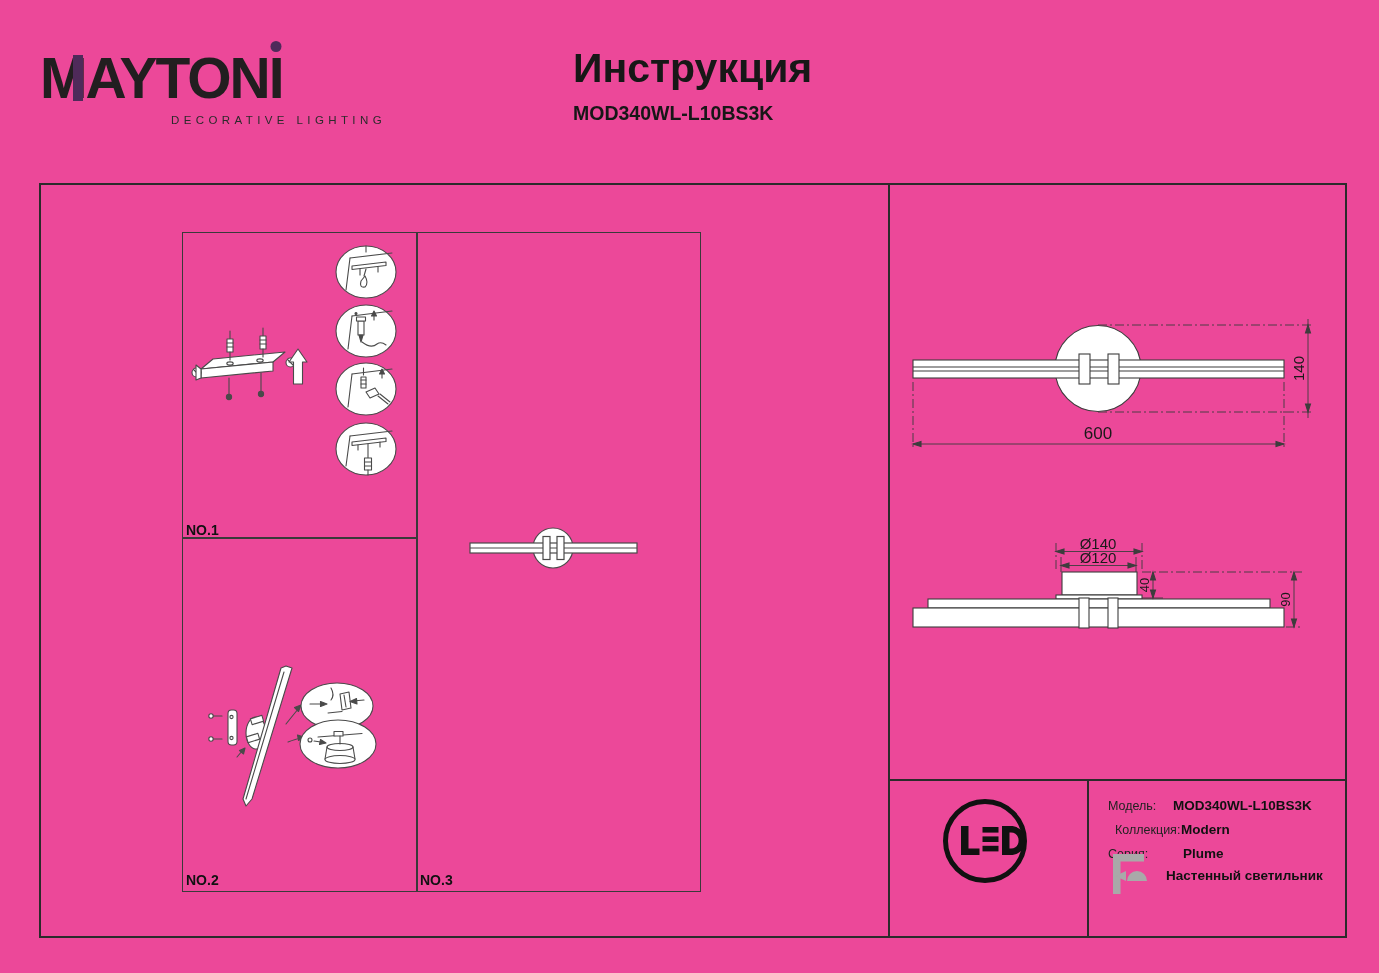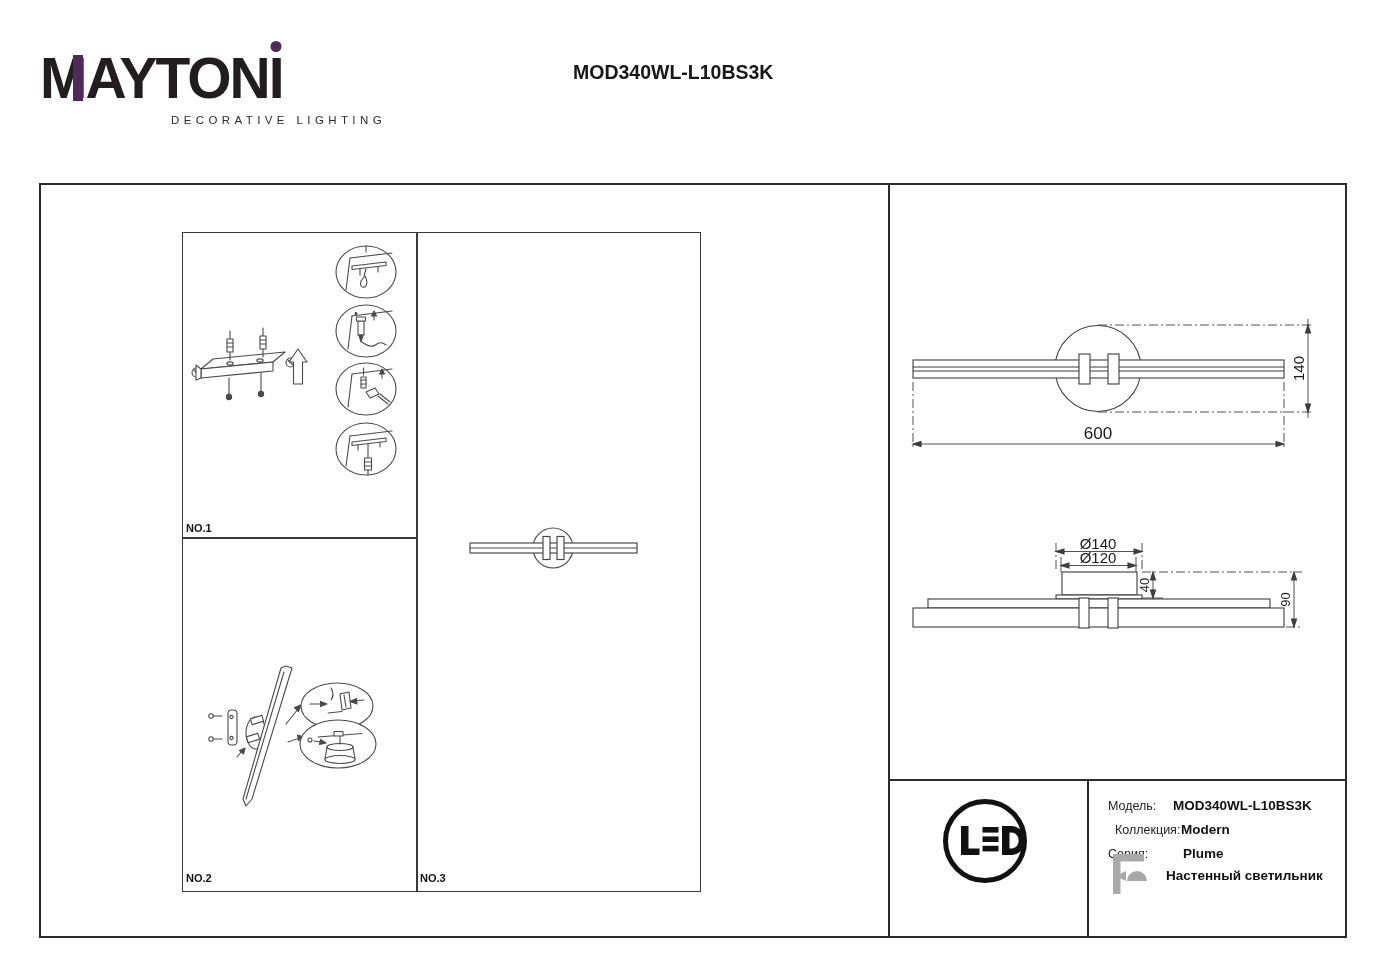--- a/index.html
+++ b/index.html
@@ -1,16 +1,16 @@
 <!DOCTYPE html>
 <html><head>
 <meta charset="utf-8">
 <style>
   html,body{margin:0;padding:0;background:#e8e8e8;}
-  .page{position:relative;width:1379px;height:973px;background:#ffffff;overflow:hidden;
+  .page{position:relative;width:1379px;height:973px;background:#ec4899;overflow:hidden;
         font-family:"Liberation Sans","DejaVu Sans",sans-serif;color:#1a1a1a;margin:0 auto;}
   .abs{position:absolute;}
 
   
   .logo{left:40px;top:50px;}
   .brand{font-size:57px;font-weight:bold;letter-spacing:-2px;color:#221e20;line-height:1;white-space:nowrap;}
   .brand .lg-m{position:relative;display:inline-block;}
   .brand .lg-m::after{content:"";position:absolute;right:2px;top:5px;bottom:6px;width:10px;background:#4f2a5a;}
   .brand .lg-i{position:relative;display:inline-block;}
   .brand .lg-dot{position:absolute;left:50%;top:-9px;transform:translateX(-50%);width:11px;height:11px;border-radius:50%;background:#4f2a5a;}
@@ -19,21 +19,21 @@
   .titleblock{left:573px;top:48px;}
   .doc-title{font-size:41px;font-weight:bold;line-height:1;letter-spacing:0;color:#171717;}
   .doc-model{font-size:19.5px;font-weight:bold;margin-top:13px;color:#171717;}
 
   
   .main-frame{left:39px;top:183px;width:1308px;height:755px;border:2px solid #2b2b2b;box-sizing:border-box;}
   .divider-main{left:888px;top:183px;width:2px;height:755px;background:#2b2b2b;}
   .inner-box{left:182px;top:232px;width:519px;height:660px;border:1.5px solid #3a3a3a;box-sizing:border-box;}
   .inner-div-v{left:416px;top:232px;width:1.5px;height:660px;background:#3a3a3a;}
   .inner-div-h{left:182px;top:537px;width:234px;height:1.5px;background:#3a3a3a;}
-  .panel-label{font-size:11px;font-weight:bold;color:#111;}
+  .panel-label{font-size:14px;font-weight:bold;color:#111;}
 
   
   .info-box{left:889px;top:779px;width:458px;height:159px;border-top:2px solid #2b2b2b;box-sizing:border-box;}
   .info-div{position:absolute;left:198px;top:0;width:1.5px;height:157px;background:#2b2b2b;}
   .led-wrap{position:absolute;left:52px;top:16px;width:88px;height:88px;}
   .led-caption{position:absolute;left:0;top:112px;width:198px;text-align:center;font-size:13.5px;color:#111;}
   .led-caption .row2{margin-top:6px;}
   .spec{position:absolute;left:198px;top:0;width:300px;height:157px;font-size:12.5px;}
   .spec .lab{position:absolute;color:#222;}
   .spec .val{position:absolute;font-weight:bold;font-size:13.5px;color:#111;}
@@ -42,20 +42,21 @@
 <body>
 
 <div class="page">
 
   <div class="abs logo">
     <div class="brand"><span class="lg-m">M</span><span>AYTON</span><span class="lg-i"><span>I</span><span class="lg-dot"></span></span></div>
   </div>
   <div class="abs tagline">DECORATIVE LIGHTING</div>
 
   <div class="abs titleblock">
+    <div class="doc-title">Инструкция</div>
     <div class="doc-model">MOD340WL-L10BS3K</div>
   </div>
 
   <div class="abs main-frame"></div>
   <div class="abs divider-main"></div>
   <div class="abs inner-box"></div>
   <div class="abs inner-div-v"></div>
   <div class="abs inner-div-h"></div>
 
   <div class="abs panel-label" style="left:186px;top:522px;">NO.1</div>

